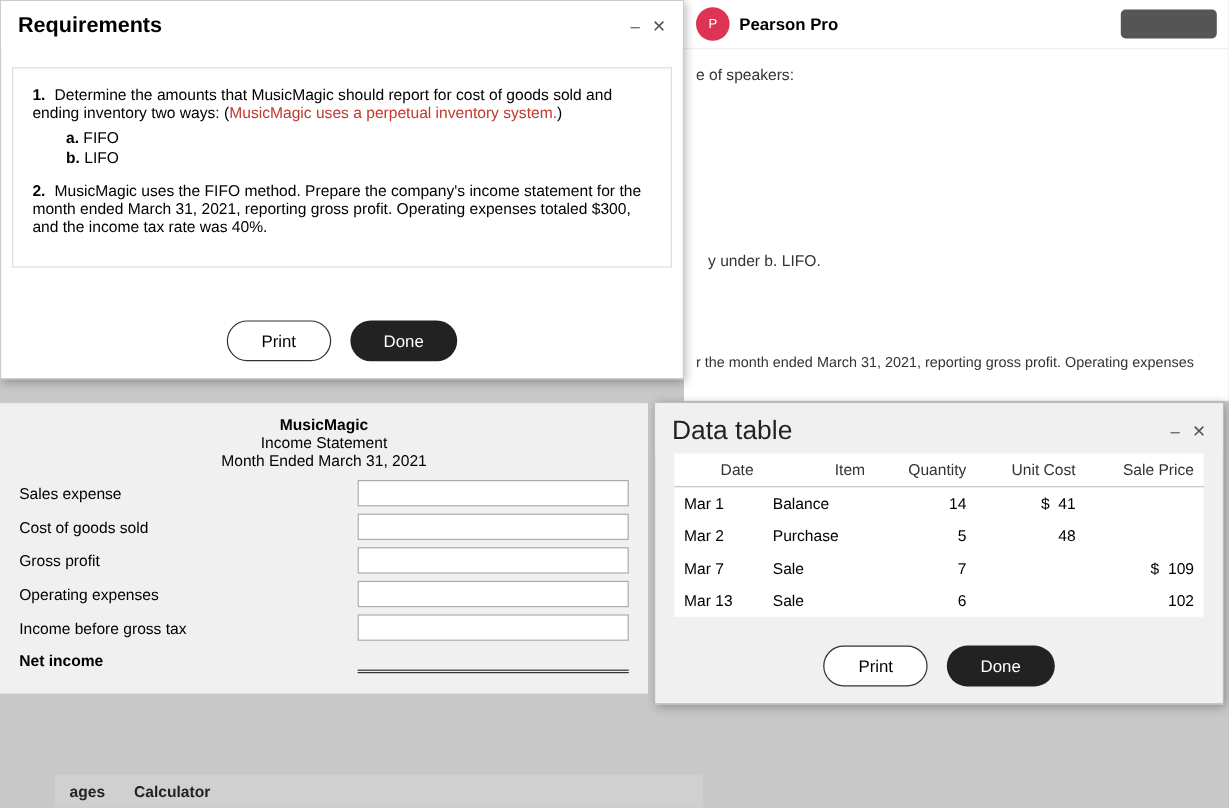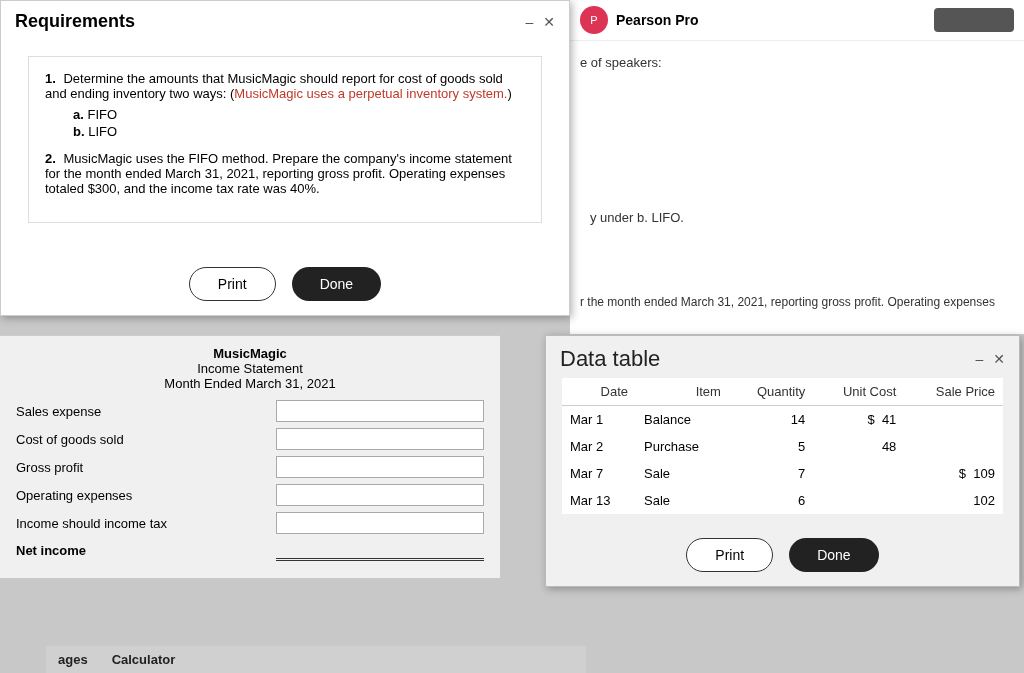--- a/index.html
+++ b/index.html
@@ -38,21 +38,21 @@
     .modal-controls {
       display: flex;
       gap: 10px;
     }
     .modal-controls span {
       cursor: pointer;
       font-size: 14px;
       color: #555;
     }
     .modal-body {
-      padding: 14px 27px;
+      padding: 14px 9px;
     }
     .req-box {
       border: 1px solid #ddd;
       padding: 14px 16px;
       margin-bottom: 16px;
     }
     .req-item {
       margin-bottom: 12px;
     }
     .req-num {
@@ -95,21 +95,21 @@
       border: none;
       cursor: pointer;
       font-size: 14px;
     }
 
     
     .income-panel {
       position: absolute;
       top: 335px;
       left: 0;
-      width: 500px;
+      width: 540px;
       background: #f0f0f0;
       border-top: 1px solid #ccc;
       padding: 10px 14px 14px 14px;
       z-index: 9;
     }
     .income-header {
       text-align: center;
       margin-bottom: 6px;
     }
     .income-header .company-name {
@@ -378,21 +378,21 @@
       </tr>
 
       <tr>
         <td class="label-cell">Operating expenses</td>
         <td class="input-cell">
           <input class="income-input" type="text" value="" style="">
         </td>
       </tr>
 
       <tr>
-        <td class="label-cell">Income should income tax</td>
+        <td class="label-cell">Income before gross tax</td>
         <td class="input-cell">
           <input class="income-input" type="text" value="" style="">
         </td>
       </tr>
 
 
       <tr class="net-income-row">
         <td class="label-cell net-income-label">Net income</td>
         <td class="input-cell">
           <input class="double-underline-input" type="text" value="" style="">

